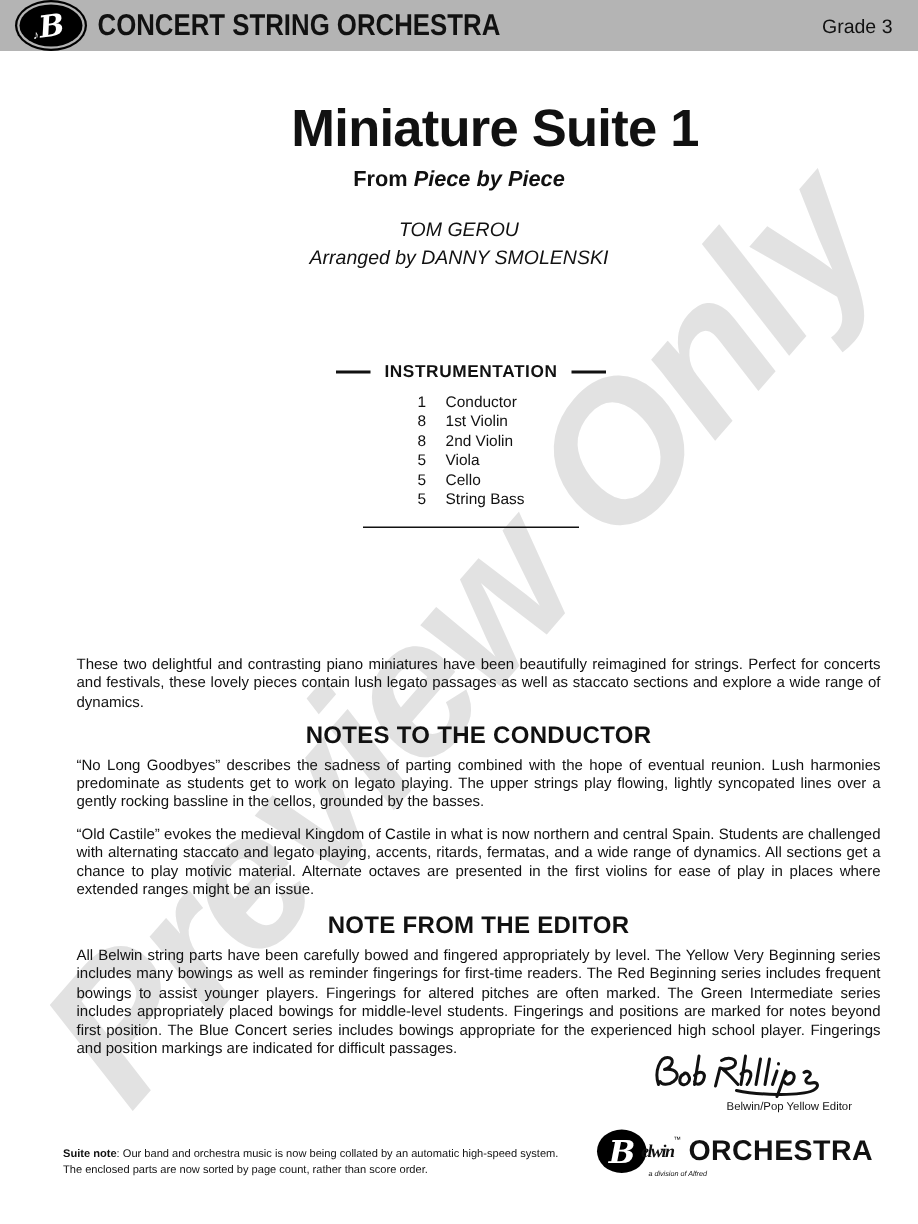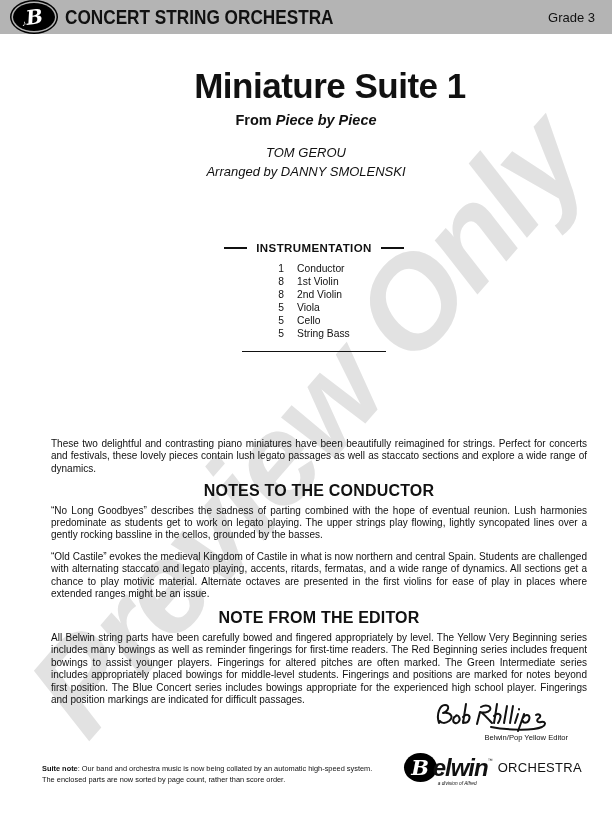--- a/index.html
+++ b/index.html
@@ -89,26 +89,26 @@
 
   .footer-logo { position:absolute; right:30px; top:753px; display:flex; align-items:center; z-index:1; }
   .belwin-script { position:relative; display:flex; align-items:center; }
   .oval-b {
     width:33px; height:29px; background:#000; border-radius:50%;
     display:flex; align-items:center; justify-content:center;
     color:#fff; font-family:"DejaVu Serif", serif; font-style:italic;
     font-weight:bold; font-size:21px; line-height:1; flex:0 0 auto;
   }
   .elwin {
-    font-family:Liberation Sans, sans-serif; font-style:italic; font-weight:bold;
-    font-size:24px; margin-left:-4px; letter-spacing:-1px;
+    font-family:Liberation Serif, serif; font-style:italic; font-weight:bold;
+    font-size:12px; margin-left:-4px; letter-spacing:-1px;
   }
   .tm { font-size:5px; vertical-align:top; align-self:flex-start; margin-top:4px; }
   .division-tagline { position:absolute; left:34px; bottom:-4px; font-size:4.8px; font-style:italic; white-space:nowrap; }
-  .orchestra-word { font-size:13px; font-weight:normal; letter-spacing:.3px; margin-left:5px; }
+  .orchestra-word { font-size:19px; font-weight:bold; letter-spacing:.3px; margin-left:5px; }
 </style>
 </head>
 <body>
 
 <div class="page">
 
   <div class="watermark">Preview Only</div>
 
   <div class="header-bar">
     <div class="brand-oval">

